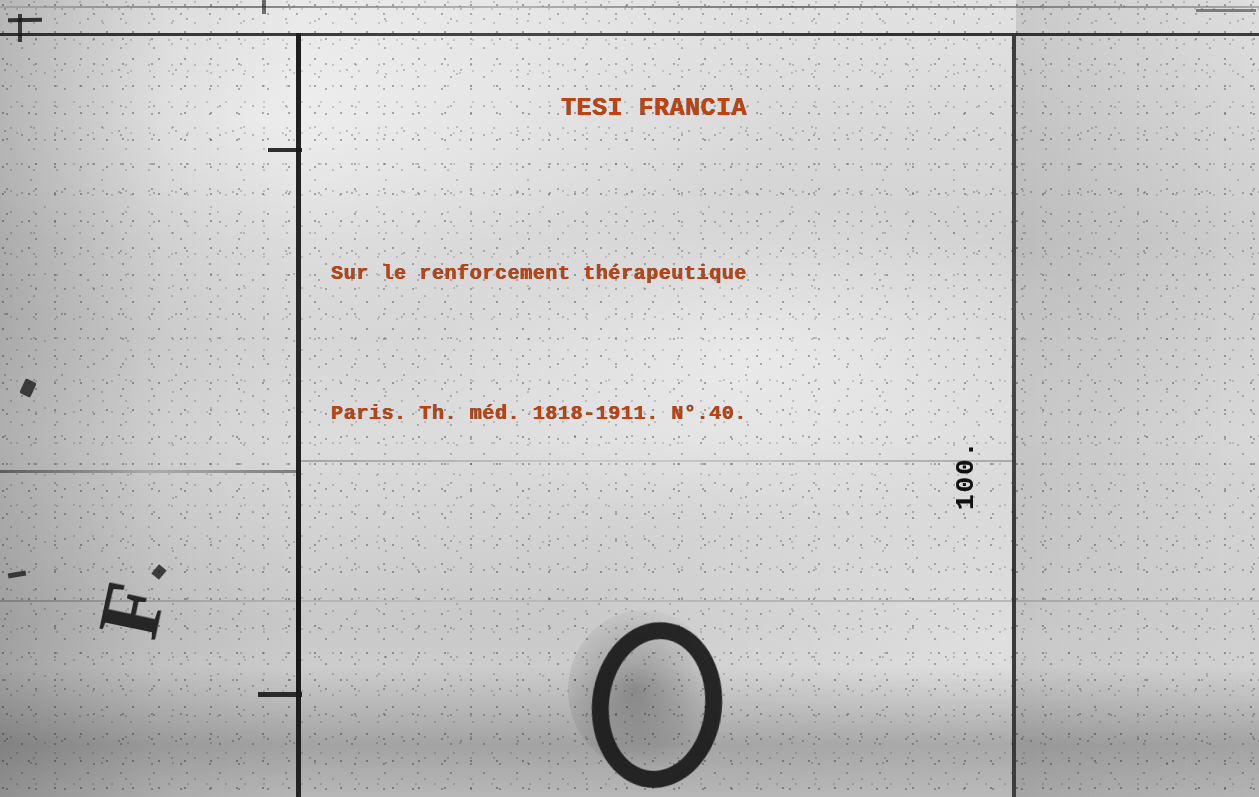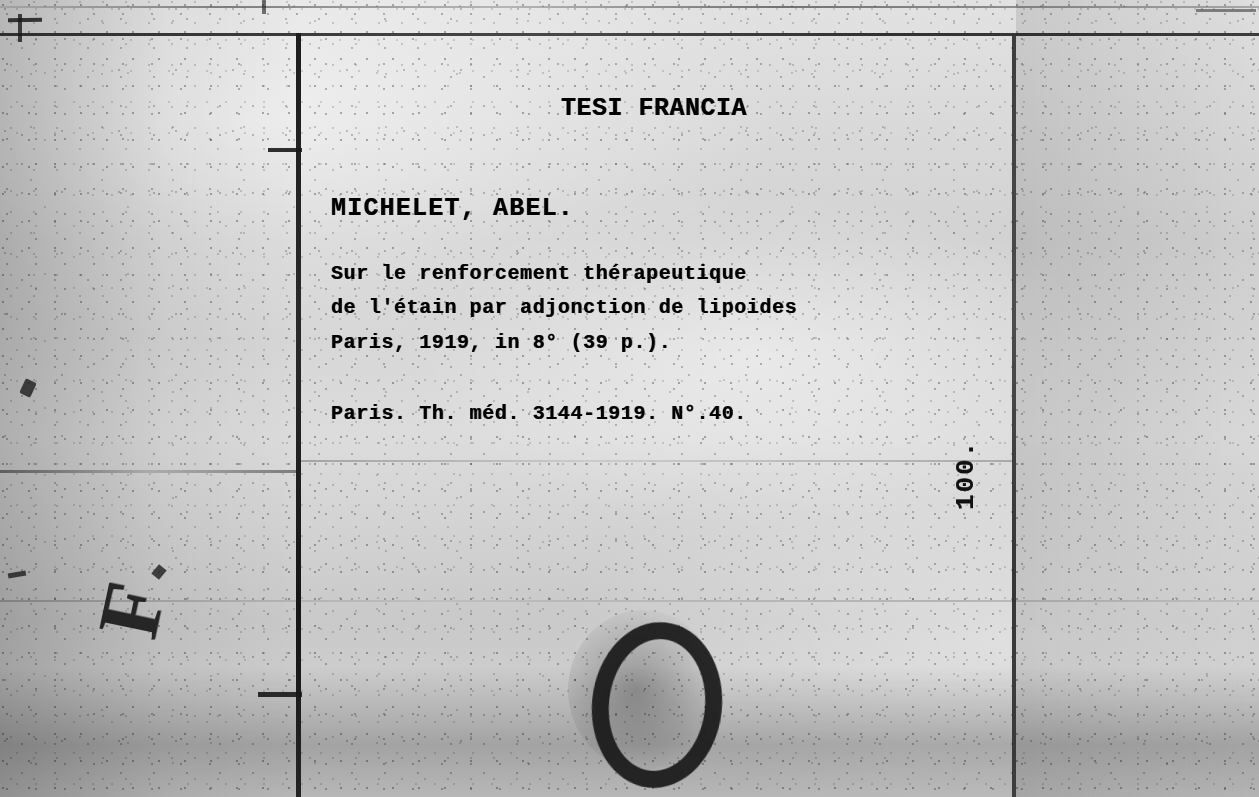--- a/index.html
+++ b/index.html
@@ -126,21 +126,21 @@
   }
   .right-edge-shade {
     left: 1016px; top: 0; width: 243px; height: 797px;
     background: linear-gradient(90deg, rgba(150,150,150,.25), rgba(190,190,190,.05));
     mix-blend-mode: multiply;
   }
 
   
   .typed {
     position: absolute;
-    color: #000000;
+    color: #c2410c;
     font-family: "Liberation Mono", monospace;
     font-weight: bold;
     letter-spacing: .5px;
     white-space: pre;
     text-shadow: 0.6px 0.4px 0 rgba(0,0,0,.55), -0.4px 0.3px 0 rgba(0,0,0,.35);
   }
   .hdr {
     font-size: 25px;
     line-height: 38px;
     text-align: center;
@@ -261,26 +261,23 @@
   <div class="rule right-edge-shade"></div>
 
   <div class="stray" id="stray1"></div>
   <div class="stray" id="stray2"></div>
   <div class="stray" id="stray3"></div>
   <div class="stray" id="stray4"></div>
   <div class="stray" id="stray5"></div>
 
   <div class="typed hdr" id="hdr1">TESI FRANCIA</div>
 
-  <div class="typed" id="author">MICHELET, ABEL.</div>
 
   <div class="typed body-line" id="t1">Sur le renforcement thérapeutique</div>
-  <div class="typed body-line" id="t2">de l'étain par adjonction de lipoides</div>
-  <div class="typed body-line" id="t3">Paris, 1919, in 8° (39 p.).</div>
-  <div class="typed body-line" id="t4">Paris. Th. méd. 3144-1919. N°.40.</div>
+  <div class="typed body-line" id="t4">Paris. Th. méd. 1818-1911. N°.40.</div>
 
   <div id="vert-stamp">100.</div>
 
   <div id="mark-f">F</div>
 
   <div id="blot-zero-smudge"></div>
   <div id="blot-zero"></div>
 
 </div>
 

